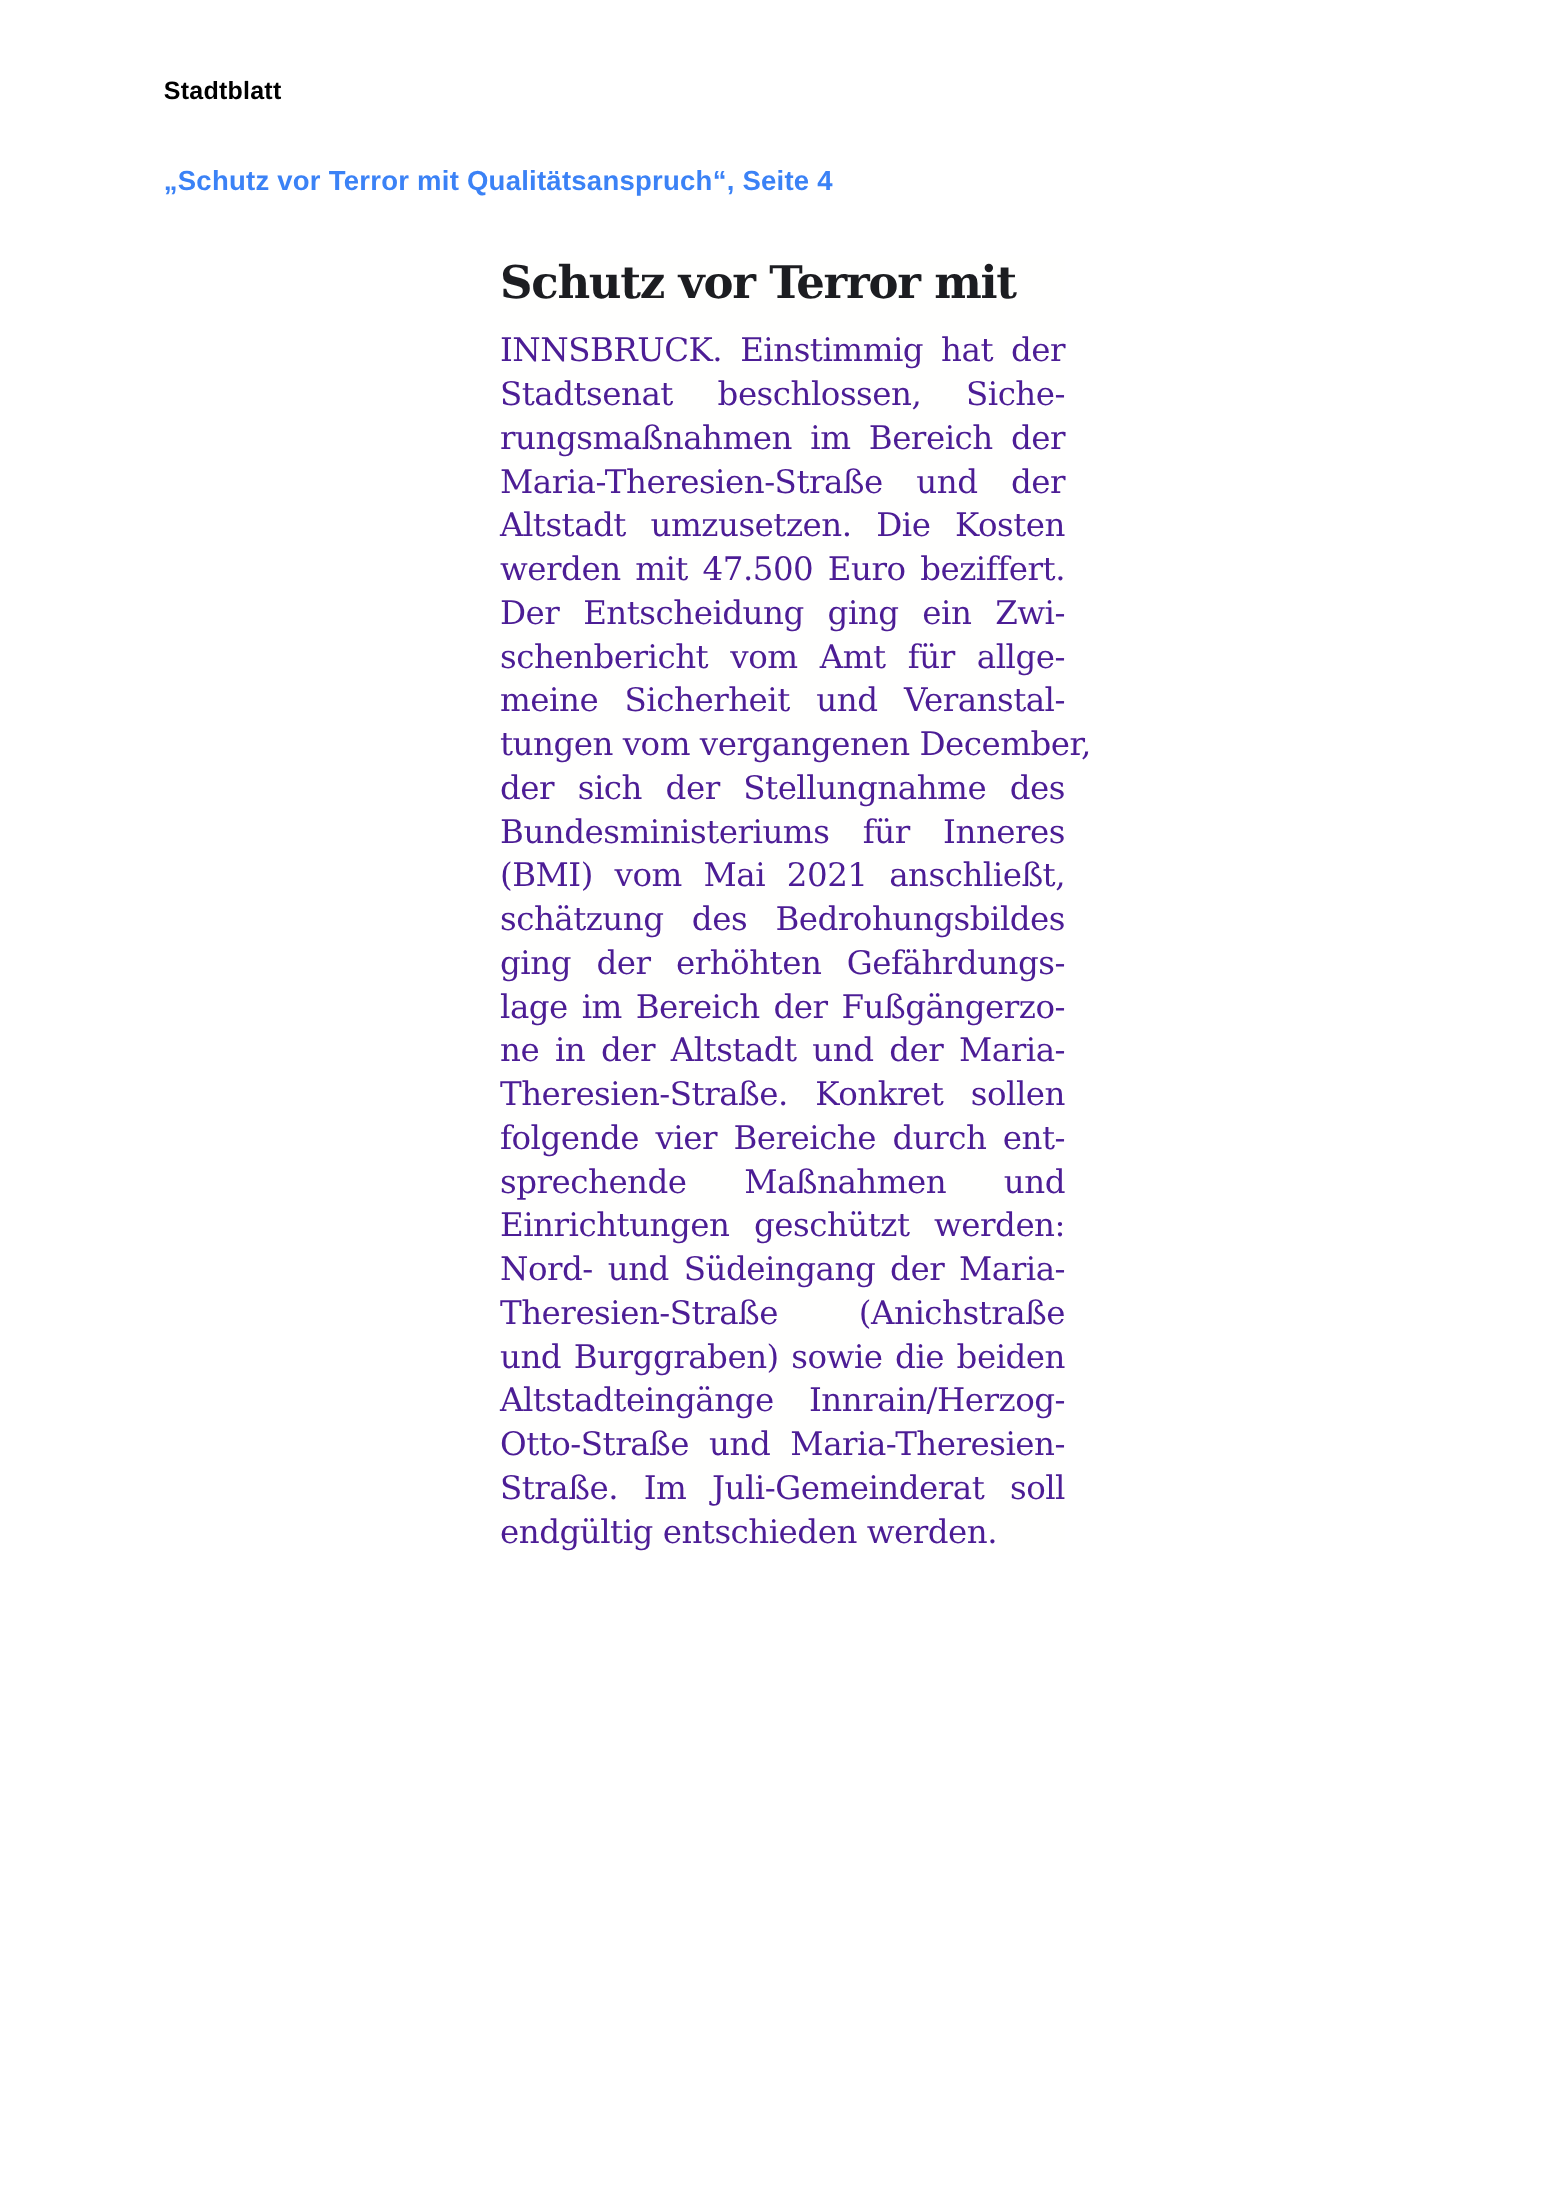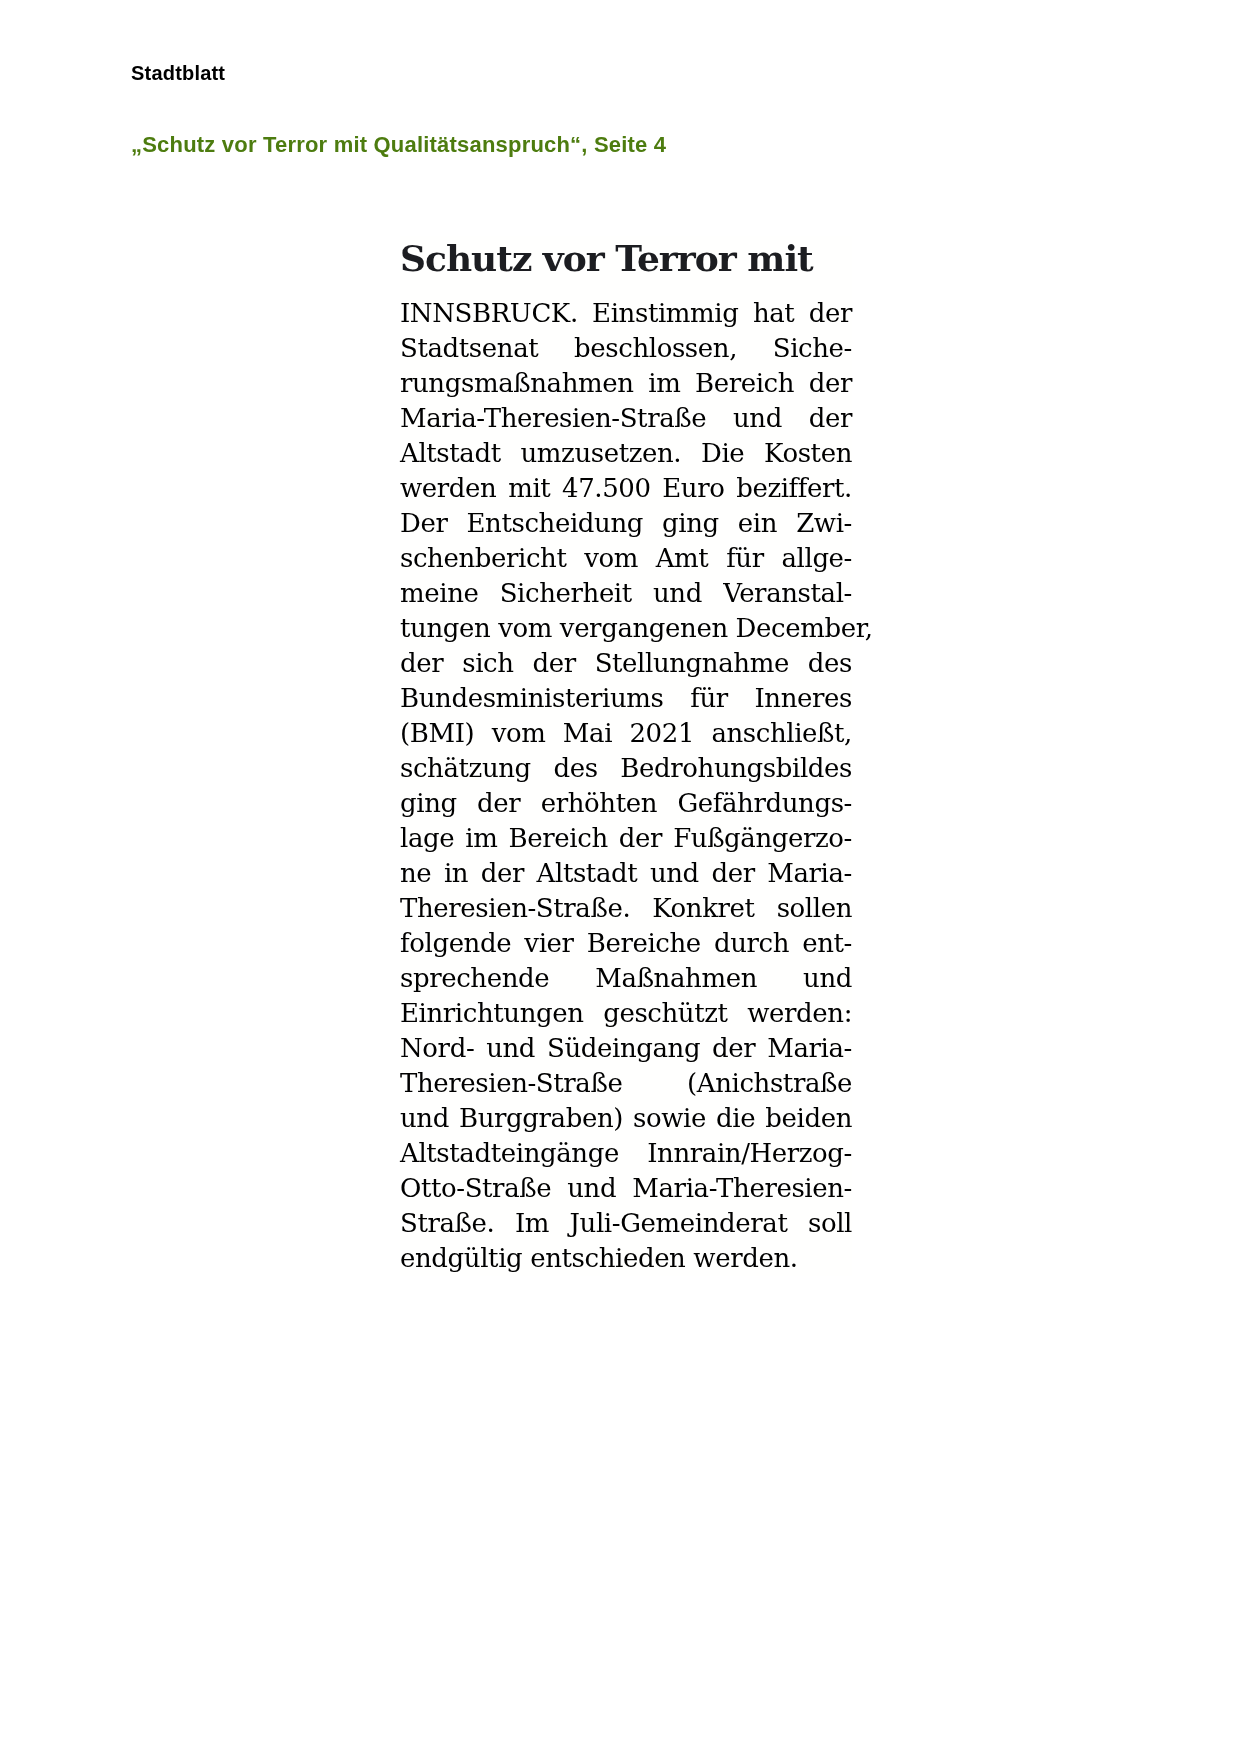--- a/index.html
+++ b/index.html
@@ -23,46 +23,45 @@
     font-weight: bold;
     color: #000000;
     letter-spacing: 0.2px;
   }
   .reference-line {
     position: absolute;
     left: 131px;
     top: 132px;
     font-size: 22px;
     font-weight: bold;
-    color: #4d7c0f;
+    color: #3b82f6;
     letter-spacing: 0.2px;
   }
   .article-clipping {
     position: absolute;
     left: 400px;
     top: 204px;
     width: 452px;
     background: #fffffe;
-    margin-top: 32px;
   }
   .article-headline {
     font-family: "DejaVu Serif", "Liberation Serif", serif;
     font-weight: bold;
     font-size: 36px;
     line-height: 44px;
     letter-spacing: -1px;
     color: #1c1d21;
   }
   .article-body {
     margin-top: 16px;
     font-family: "DejaVu Serif", "Liberation Serif", serif;
     font-size: 26px;
     line-height: 35px;
     letter-spacing: -0.4px;
-    color: #000000;
+    color: #4c1d95;
   }
   .article-line {
     text-align: justify;
     text-align-last: justify;
     white-space: nowrap;
   }
   .article-line.last {
     text-align: center;
     text-align-last: left;
   }

